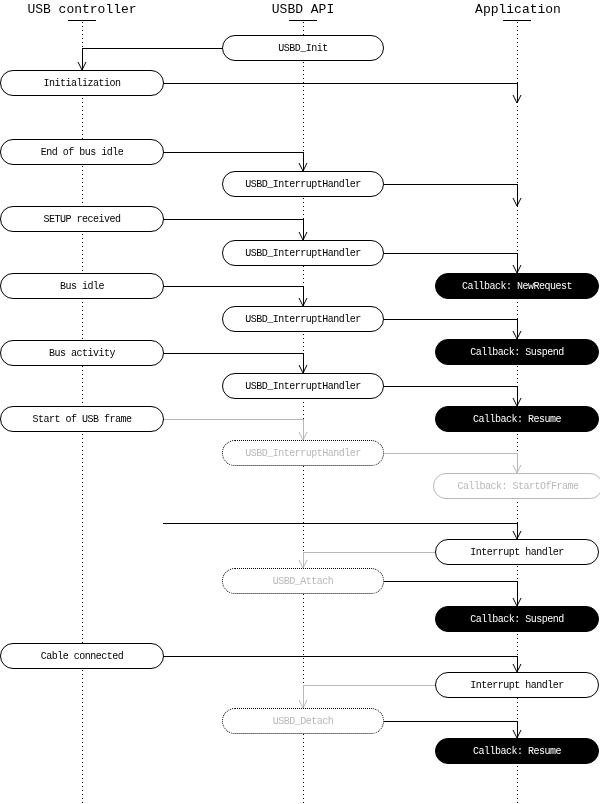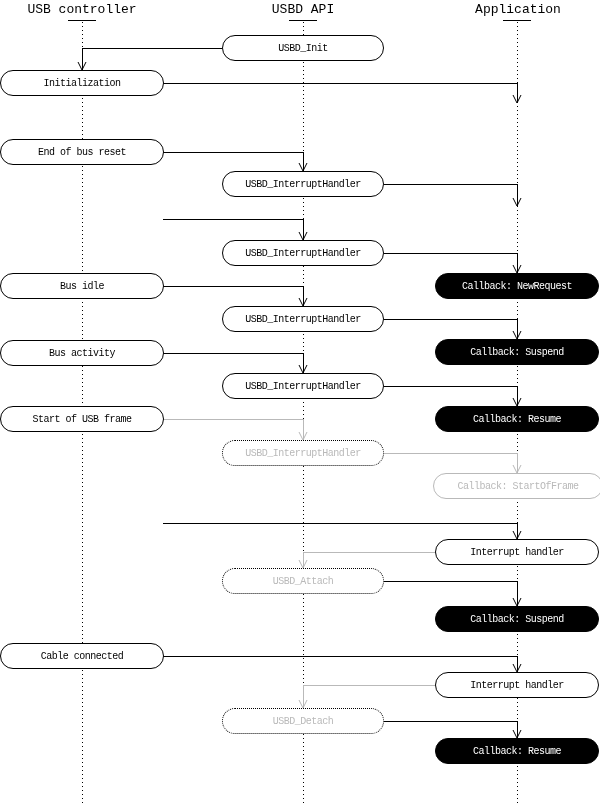--- a/index.html
+++ b/index.html
@@ -94,22 +94,23 @@
       <path class="ln gray" d="M299 700 L303 708 L307 700"></path>
     </g>
   </svg>
 
   <div class="hdr" style="left:2px">USB controller</div>
   <div class="hdr" style="left:223px">USBD API</div>
   <div class="hdr" style="left:438px">Application</div>
 
   <div class="node" style="left:222px;top:35px;width:162px">USBD_Init</div>
   <div class="node" style="left:0px;top:70px;width:164px">Initialization</div>
-  <div class="node" style="left:0px;top:139px;width:164px">End of bus reset</div>
+  <div class="node" style="left:0px;top:139px;width:164px">End of bus idle</div>
   <div class="node" style="left:222px;top:171px;width:162px">USBD_InterruptHandler</div>
+  <div class="node" style="left:0px;top:206px;width:164px">SETUP received</div>
   <div class="node" style="left:222px;top:240px;width:162px">USBD_InterruptHandler</div>
   <div class="node" style="left:0px;top:273px;width:164px">Bus idle</div>
   <div class="node cb" style="left:435px;top:273px;width:164px">Callback: NewRequest</div>
   <div class="node" style="left:222px;top:306px;width:162px">USBD_InterruptHandler</div>
   <div class="node" style="left:0px;top:340px;width:164px">Bus activity</div>
   <div class="node cb" style="left:435px;top:339px;width:164px">Callback: Suspend</div>
   <div class="node" style="left:222px;top:373px;width:162px">USBD_InterruptHandler</div>
   <div class="node" style="left:0px;top:406px;width:164px">Start of USB frame</div>
   <div class="node cb" style="left:435px;top:406px;width:164px">Callback: Resume</div>
   <div class="node ghost-dotted" style="left:222px;top:440px;width:162px">USBD_InterruptHandler</div>

